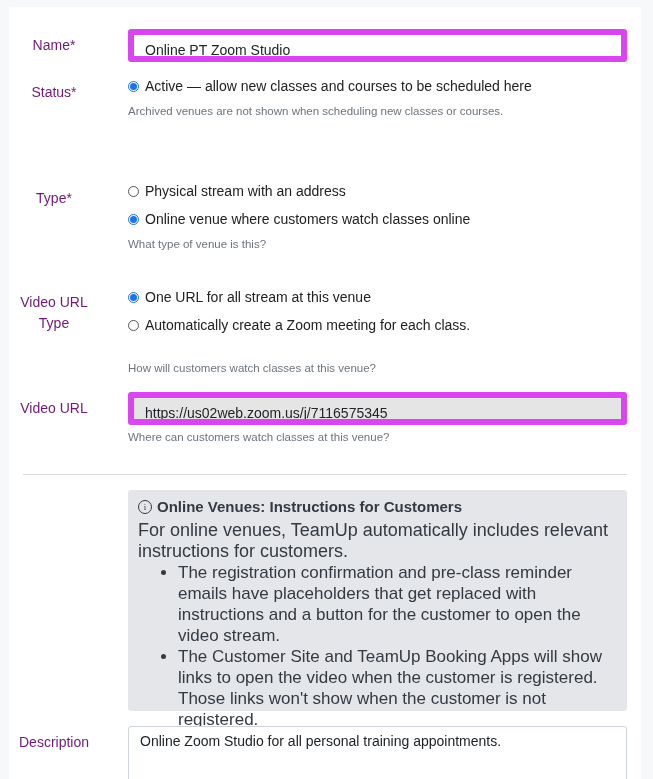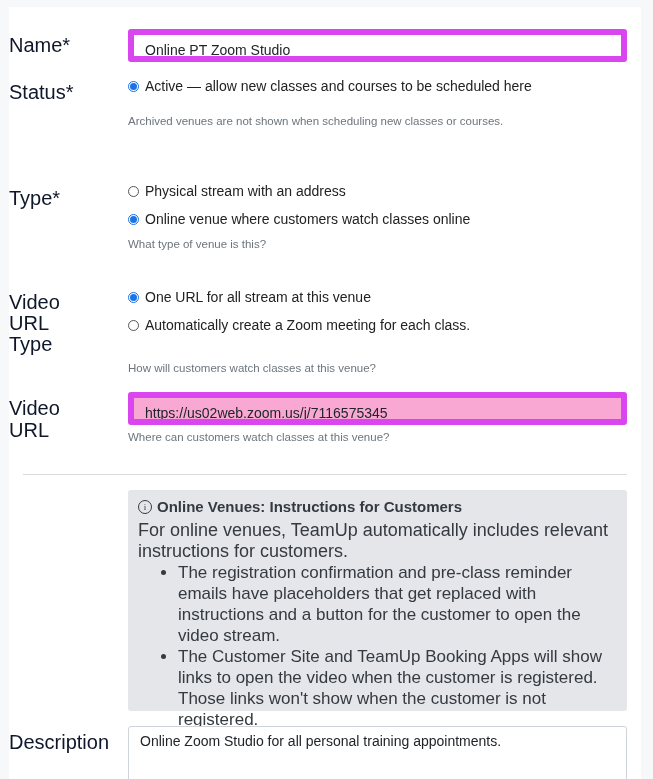--- a/index.html
+++ b/index.html
@@ -9,31 +9,31 @@
       font-family: "Liberation Sans", sans-serif;
       color: #212529;
       position: relative;
     }
     .card {
       position: absolute; left: 9px; top: 7px; width: 632px; height: 790px;
       background: #ffffff;
     }
     .row { position: absolute; left: 0; width: 632px; }
     .label {
-      position: absolute; left: 0; width: 90px; text-align: left;
-      font-size: 20px; color: #0f172a; line-height: 22px;
+      position: absolute; left: 0; width: 90px; text-align: center;
+      font-size: 14px; color: #701a75; line-height: 22px;
     }
     .field { position: absolute; left: 119px; width: 499px; }
     .text-input {
       box-sizing: border-box; width: 499px; height: 33px;
       border: 6px solid #d946ef; border-radius: 3px;
       padding: 0 11px; font-size: 14px; line-height: 31px; color: #212529;
       background: #fff; white-space: nowrap; overflow: hidden;
     }
-    .text-input.autofill { background: #f9a8d4; }
+    .text-input.autofill { background: #e5e5e5; }
     .radio-line { display: flex; align-items: center; height: 22px; font-size: 14px; color: #222; margin-bottom: 6px; }
     .radio {
       width: 11px; height: 11px; border-radius: 50%;
       border: 1px solid #555; margin-right: 6px; box-sizing: border-box;
       flex: 0 0 auto; background: #fff; position: relative; top: 0px;
     }
     .radio.checked { border: 1px solid #1a73e8; background: #fff; }
     .radio.checked::after {
       content: ""; position: absolute; left: 1px; top: 1px; width: 7px; height: 7px;
       border-radius: 50%; background: #1a73e8;
@@ -72,21 +72,21 @@
     </div>
   </div>
 
   <div class="row" style="top:68px;">
     <div class="label" style="top:6px;">Status*</div>
     <div class="field" style="top:0;">
       <div class="radio-line">
         <span class="radio checked"></span>
         <span>Active — allow new classes and courses to be scheduled here</span>
       </div>
-      <div class="help" style="margin-top:16px;">Archived venues are not shown when scheduling new classes or courses.</div>
+      <div class="help" style="margin-top:6px;">Archived venues are not shown when scheduling new classes or courses.</div>
     </div>
   </div>
 
   <div class="row" style="top:173px;">
     <div class="label" style="top:7px;">Type*</div>
     <div class="field" style="top:0;">
       <div class="radio-line">
         <span class="radio"></span>
         <span>Physical stream with an address</span>
       </div>

